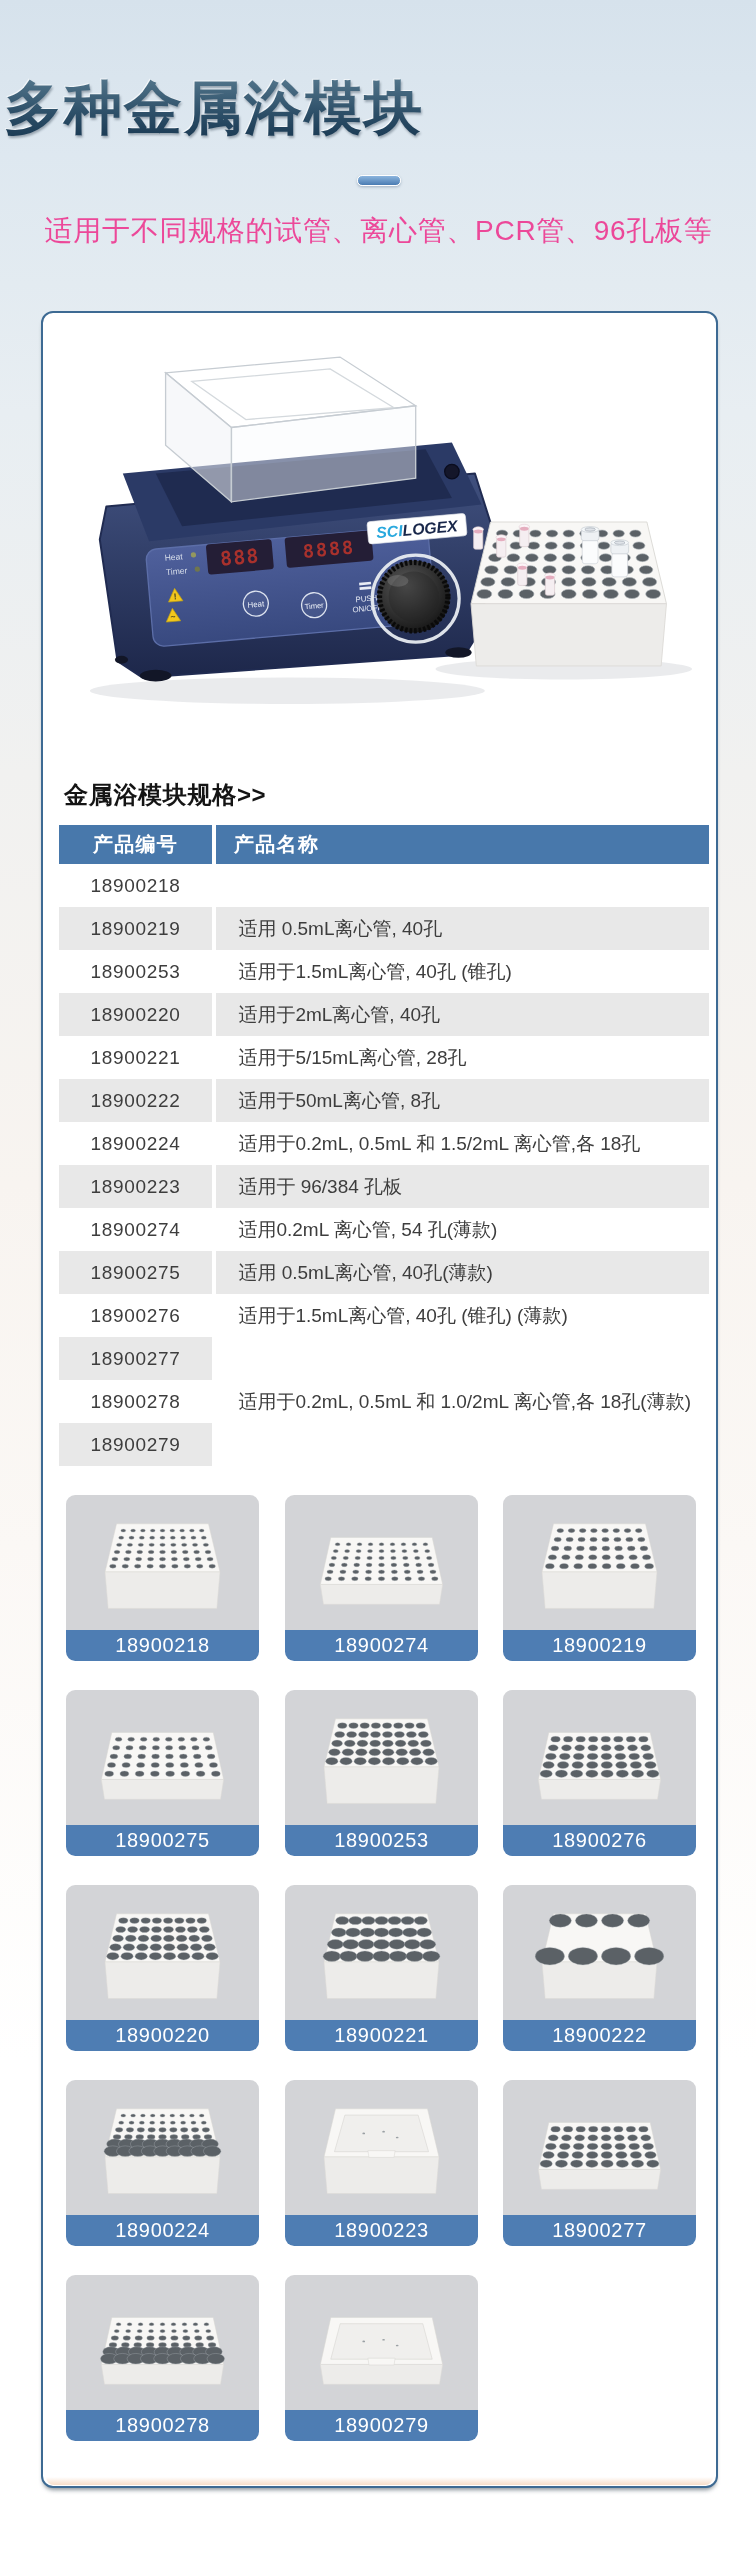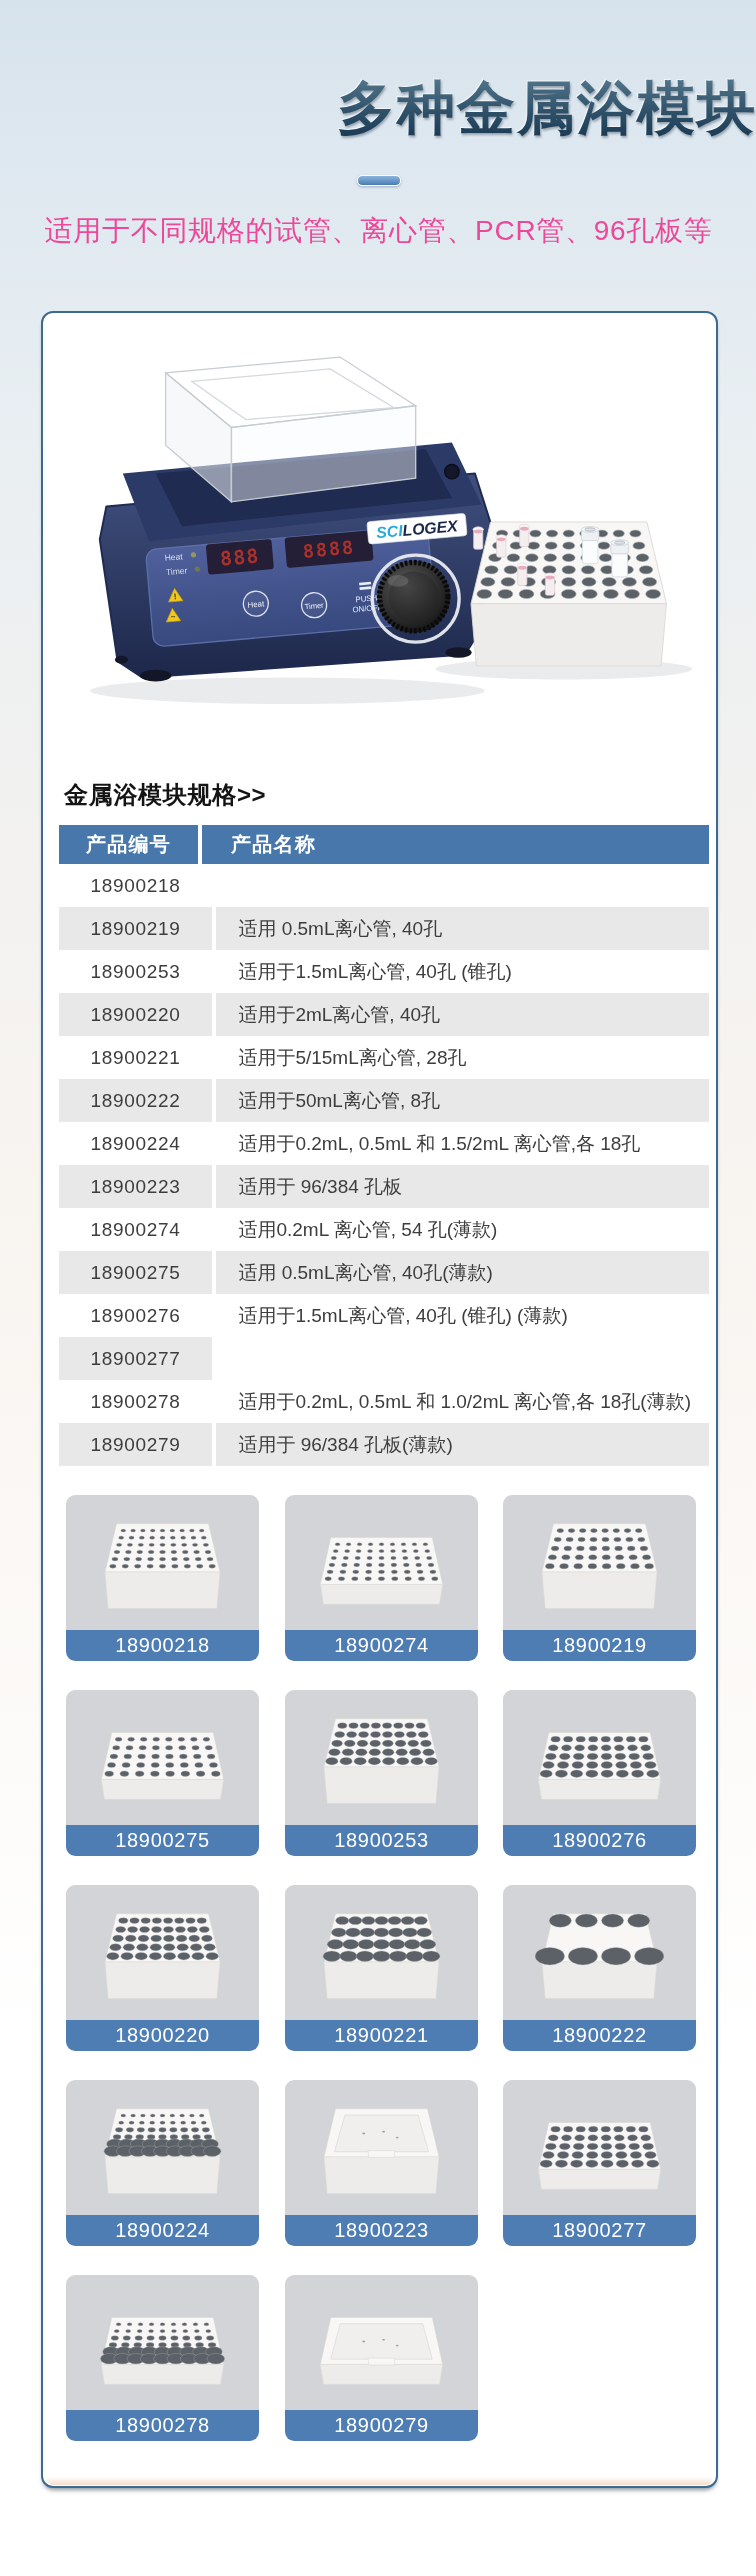--- a/index.html
+++ b/index.html
@@ -4,21 +4,21 @@
 <style>
   html,body{margin:0;padding:0;}
   body{
     width:757px;height:2576px;position:relative;overflow:hidden;
     font-family:"Liberation Sans","DejaVu Sans",sans-serif;
     background:linear-gradient(180deg,#d6e2ec 0%,#dee8f0 6%,#e8eef2 16%,#f1f1f0 30%,#f8f4f0 46%,#fbf8f5 60%,#ffffff 80%,#ffffff 100%);
   }
   .abs{position:absolute;}
   
   .main-title{
-    left:4px;right:0;top:70px;text-align:right;
+    left:4px;right:0;top:70px;text-align:left;
     font-size:58px;font-weight:800;letter-spacing:2px;
     color:#24455f;
     background:linear-gradient(180deg,#5b7e93 0%,#2d4f68 55%,#14334d 100%);
     -webkit-background-clip:text;background-clip:text;-webkit-text-fill-color:transparent;
     filter:drop-shadow(1.3px 2px 1.3px rgba(28,48,66,.38)) drop-shadow(-0.7px -0.7px 0 rgba(255,255,255,.65));
   }
   .divider-pill{
     left:357px;top:175px;width:42px;height:8.6px;border-radius:5.3px;
     background:linear-gradient(180deg,#8cb5de 0%,#4a7cb2 100%);
     border:1.3px solid #ffffff;
@@ -40,22 +40,22 @@
     border-radius:0 0 8px 8px;
   }
   
   .section-title{
     left:64px;top:779px;font-size:24px;font-weight:800;color:#141414;letter-spacing:0.7px;
   }
   
   .spec-table{left:59px;top:825px;width:650px;}
   .thead{display:flex;gap:4px;height:39px;}
   .th{background:#4878ab;color:#ffffff;font-weight:700;font-size:20px;display:flex;align-items:center;letter-spacing:1.3px;}
-  .th.c1{width:139px;justify-content:center;}
-  .th.c2{flex:1;padding-left:29px;font-family:Liberation Mono, monospace;}
+  .th.c1{width:153px;justify-content:center;}
+  .th.c2{flex:1;padding-left:18px;font-family:Liberation Mono, monospace;}
   .trow{display:flex;gap:4px;height:43px;}
   .td{display:flex;align-items:center;font-size:19px;color:#3d3d3d;background:transparent;}
   .td.c1{width:153px;justify-content:center;letter-spacing:0.7px;}
   .td.c2{flex:1;padding-left:22.4px;}
   .trow.alt .td{background:#e8e8e8;}
   
   .tile{
     position:absolute;width:193px;height:166px;border-radius:9.2px;overflow:hidden;
     display:flex;flex-direction:column;
   }
@@ -309,21 +309,20 @@
       </div>
       <div class="trow alt">
         <div class="td c1">18900277</div>
       </div>
       <div class="trow">
         <div class="td c1">18900278</div>
         <div class="td c2">适用于0.2mL, 0.5mL 和 1.0/2mL 离心管,各 18孔(薄款)</div>
       </div>
       <div class="trow alt">
         <div class="td c1">18900279</div>
-        <div class="td c2">适用于 96/384 孔板(薄款)</div>
       </div>
     </div>
 </div>
 
 <div id="product-grid">
     <div class="tile" style="left: 66px; top: 1495px;">
       <div class="tile-img">
         <svg viewBox="0 0 300 220" width="157" height="115">
           <g>
             <polygon points="62,36 238,36 260,128 40,128" fill="#f8f7f5" stroke="#d9d7d3"></polygon>

